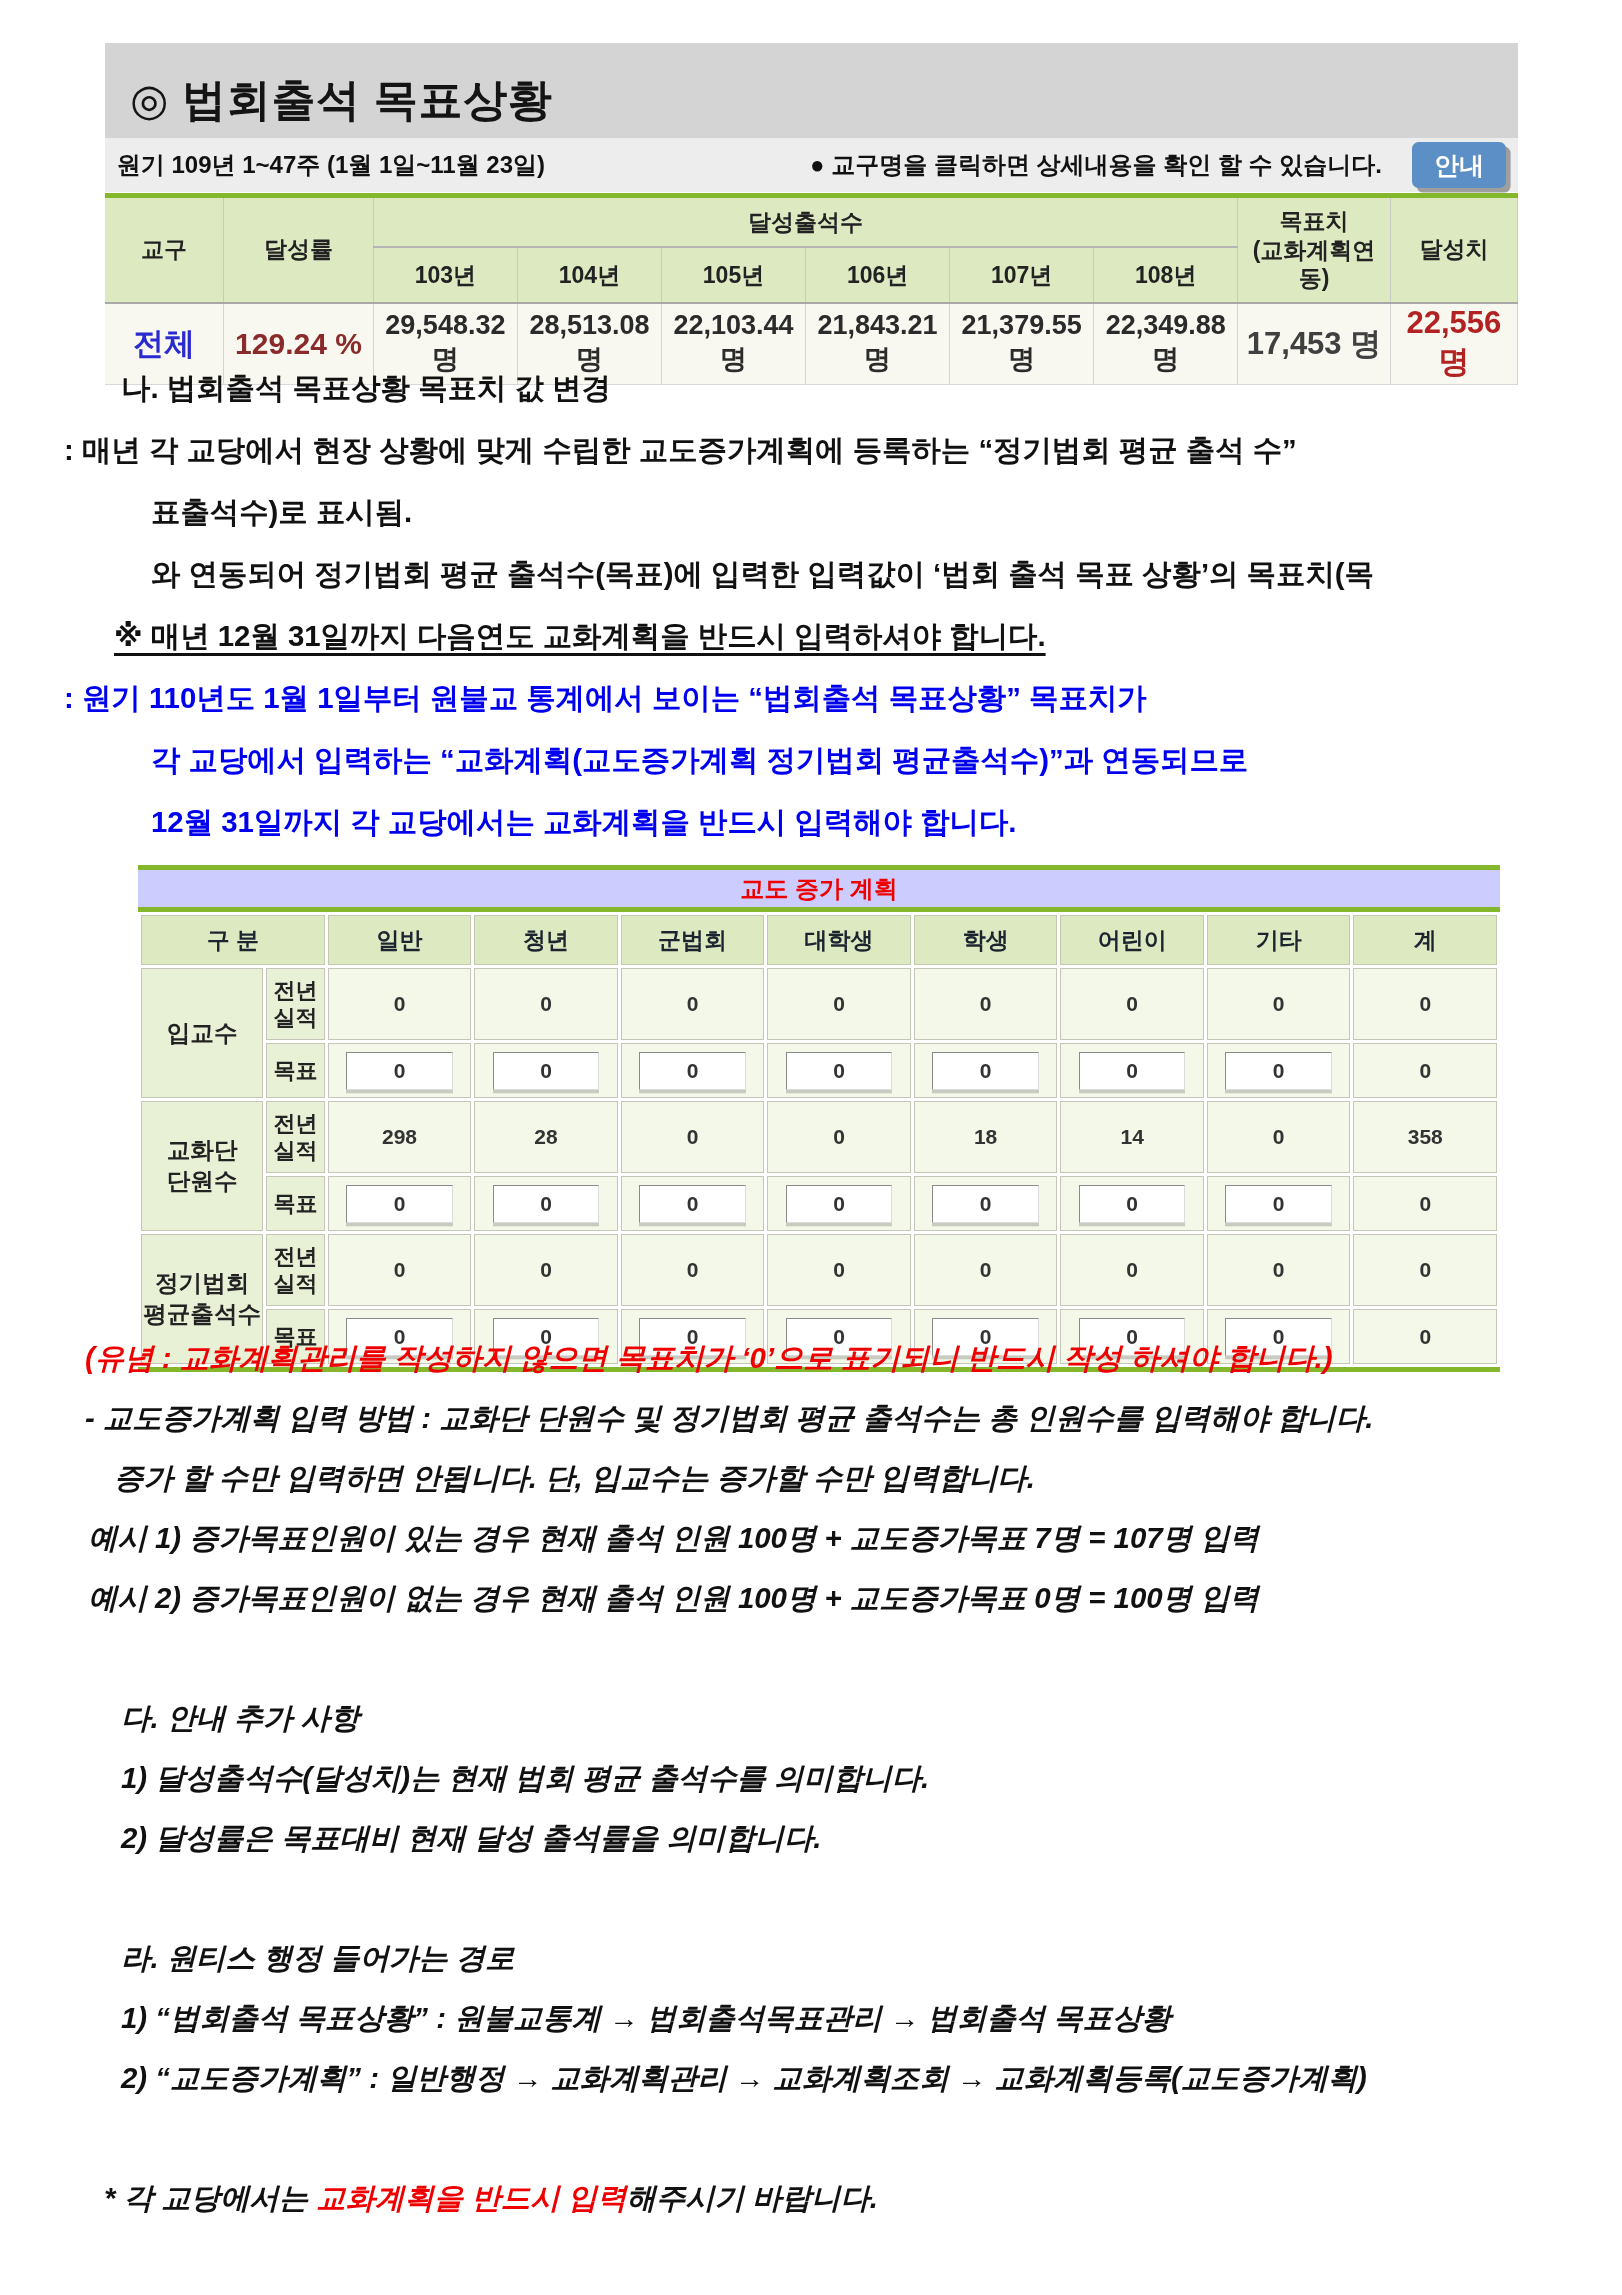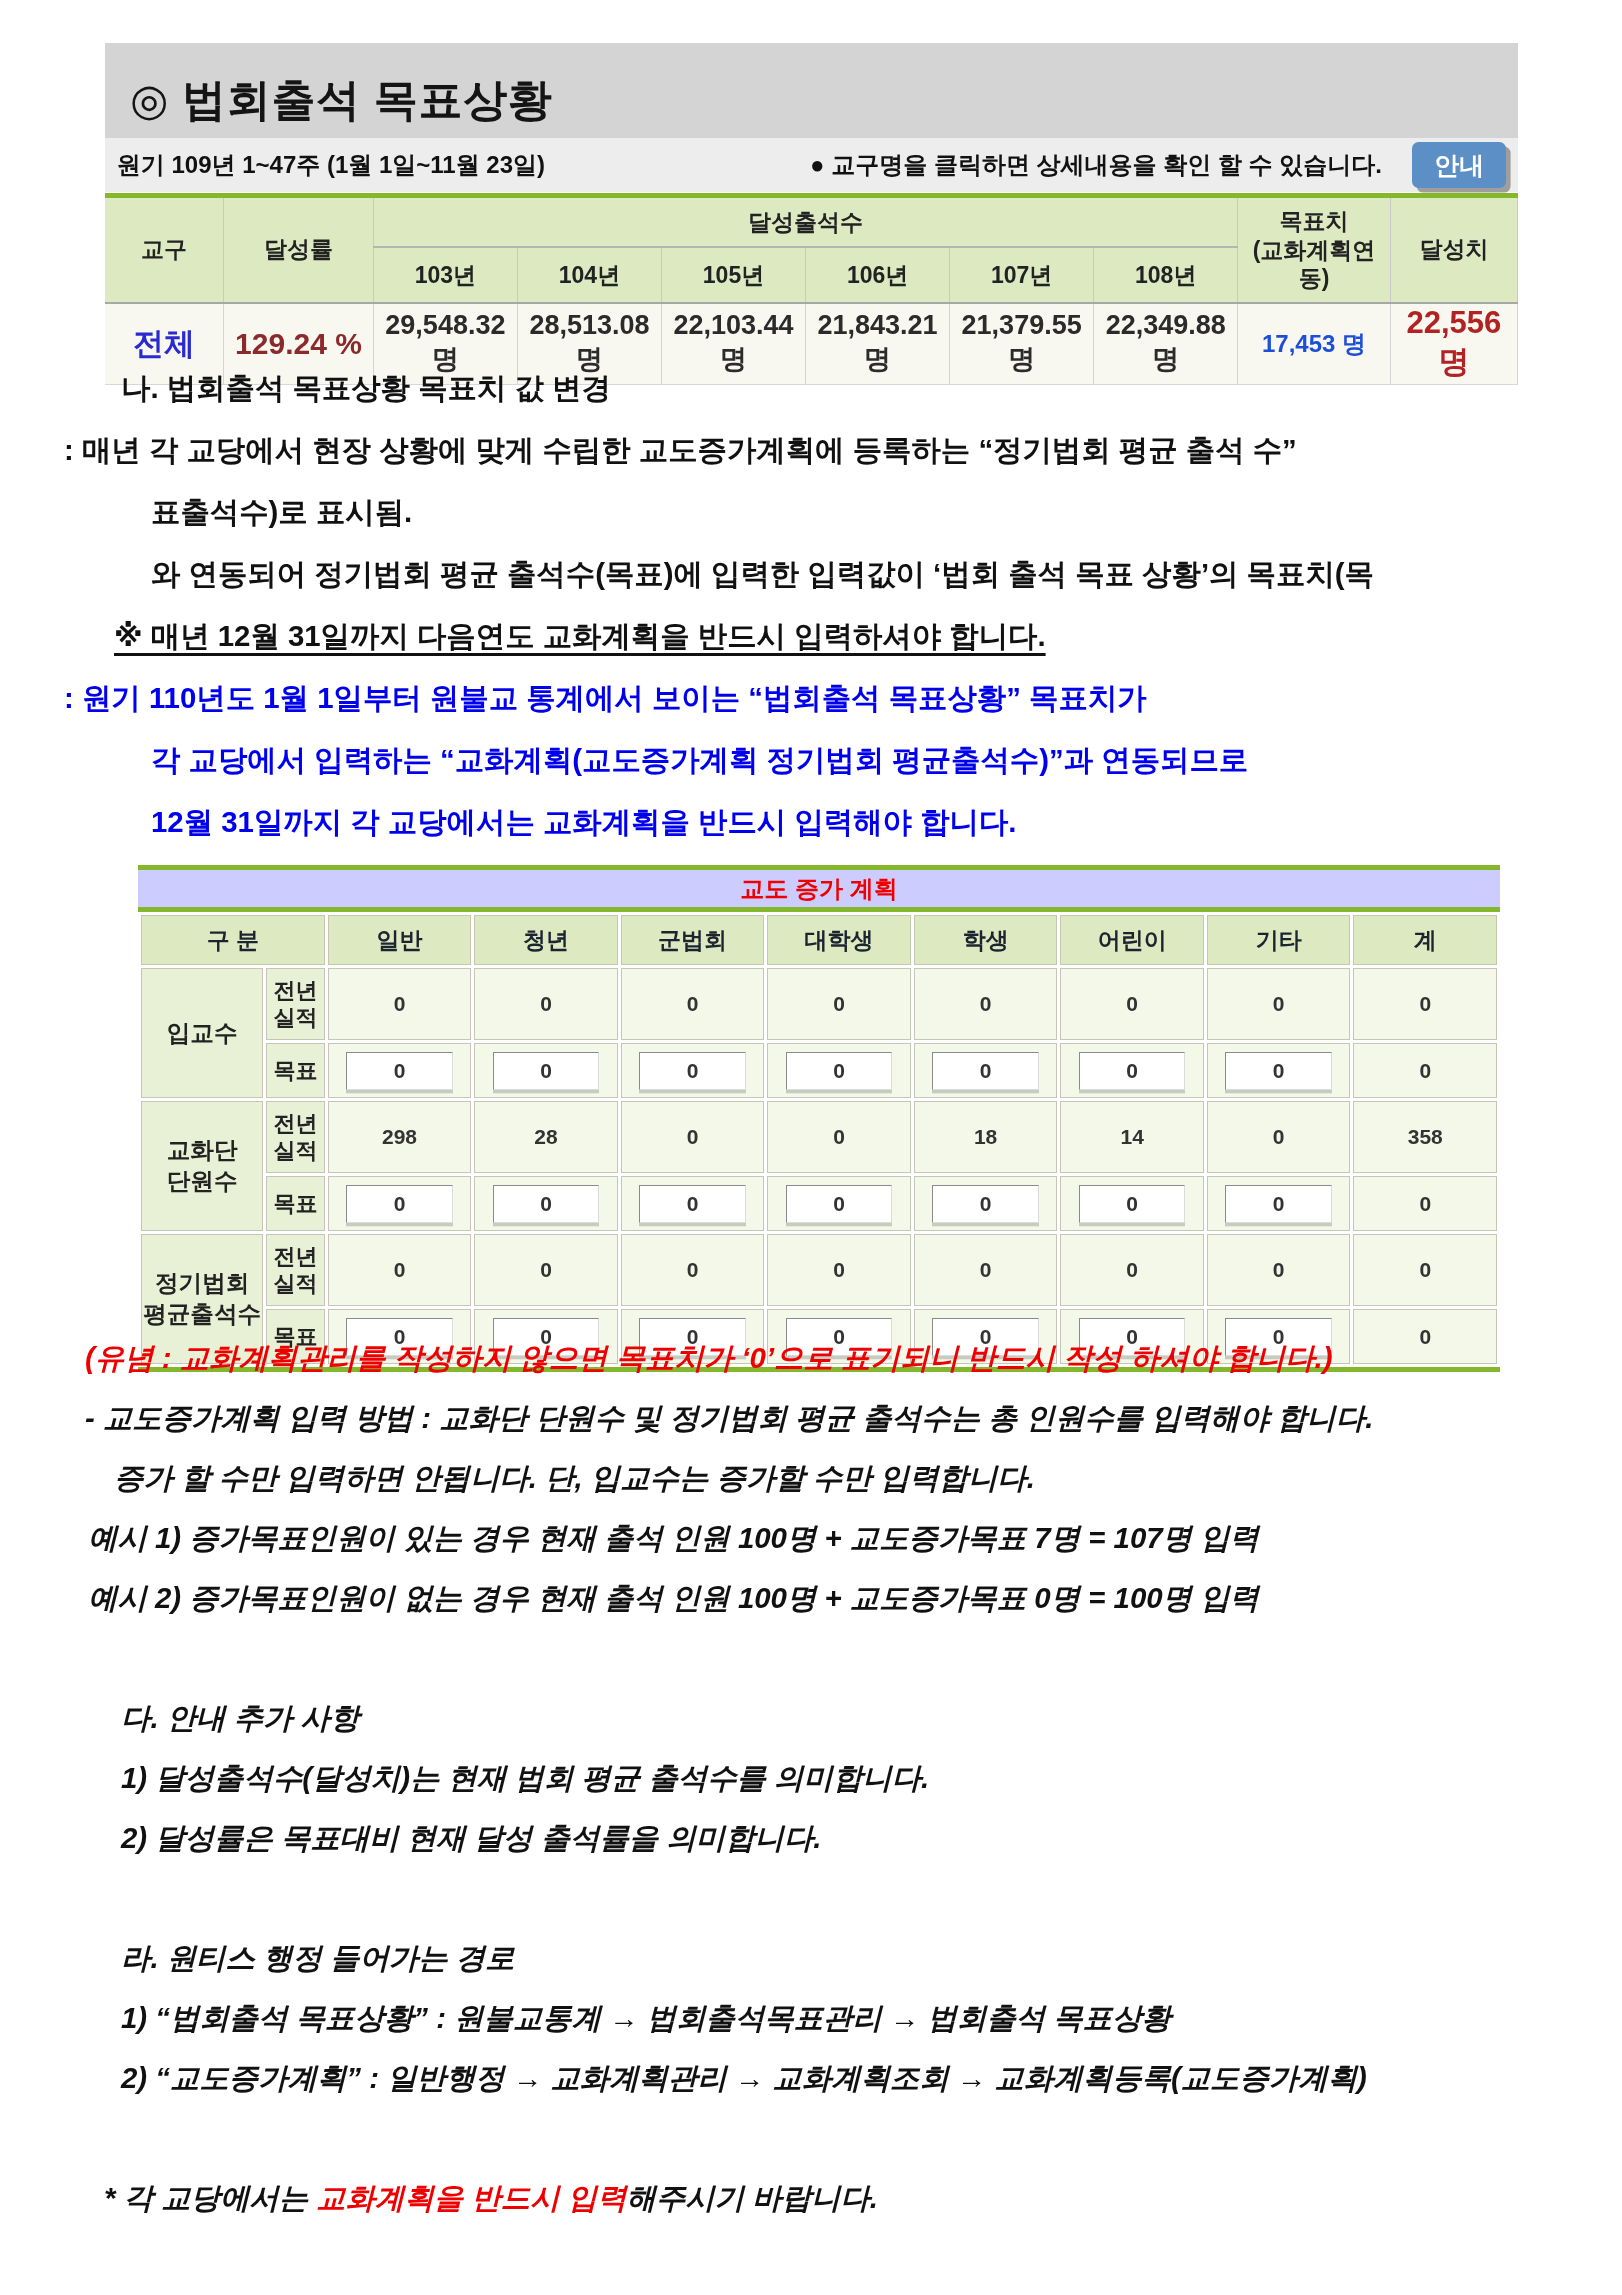--- a/index.html
+++ b/index.html
@@ -43,21 +43,21 @@
   .summary-table th.group { border-bottom:2px solid #b5b5b5; height:38px; }
   .summary-table th.yr { height:43px; }
   .summary-table th.multi { white-space:pre-line; line-height:1.25; }
   .summary-table td {
     background:#f8f8f1; height:65px; text-align:center;
     border-right:1.3px solid #d4d4d4; border-top:2.6px solid #a8a8a8;
     border-bottom:1.3px solid #d8d8d8; font-size:27px; color:#2b2b2b;
   }
   .summary-table .parish { color:#2a2ad0; font-size:31px; }
   .summary-table .rate   { color:#8b2a2a; font-size:30px; }
-  .summary-table .target { color:#1d4ed8; font-size:24px; }
+  .summary-table .target { color:#404040; font-size:31px; }
   .summary-table .achieved { color:#b22222; font-size:31px; }
 
   
   .text-block { position:absolute; left:16px; width:1623px; }
   .tb1 { top:357px; }
   .tb2 { top:1328px;font-style:italic; }
   .tline { height:62px; line-height:62px; font-size:29.4px; white-space:nowrap; }
   .tb2 .tline { height:60px; line-height:60px; }
   .ind-a { padding-left:105px; }
   .ind-b { padding-left:48px; }

